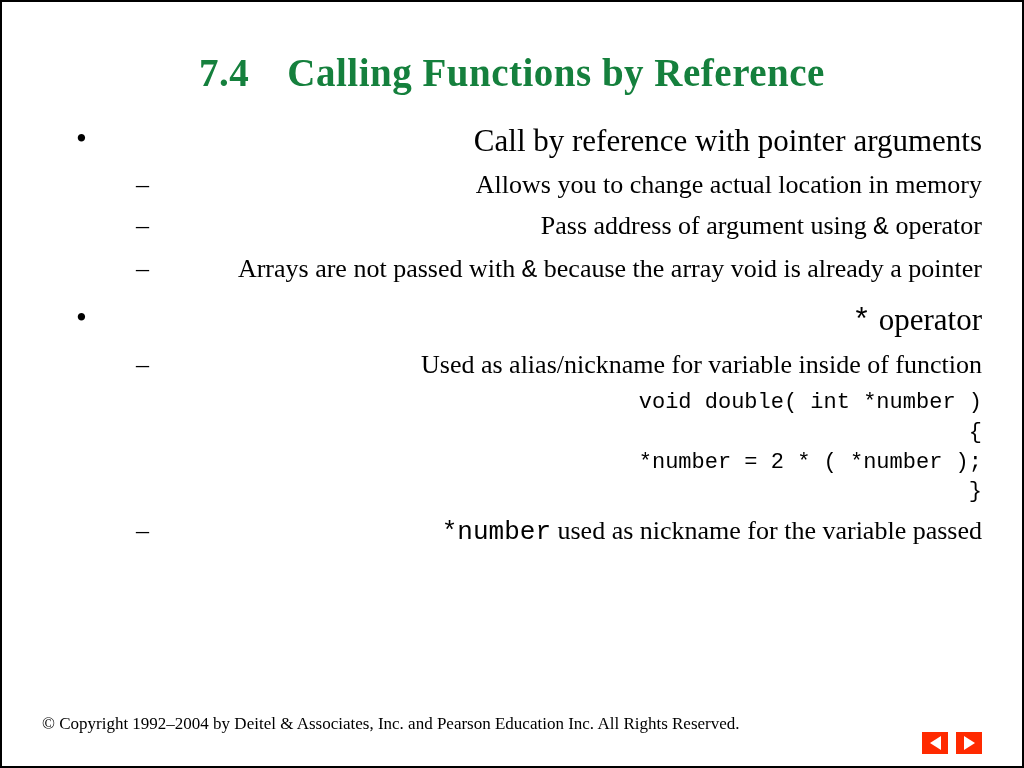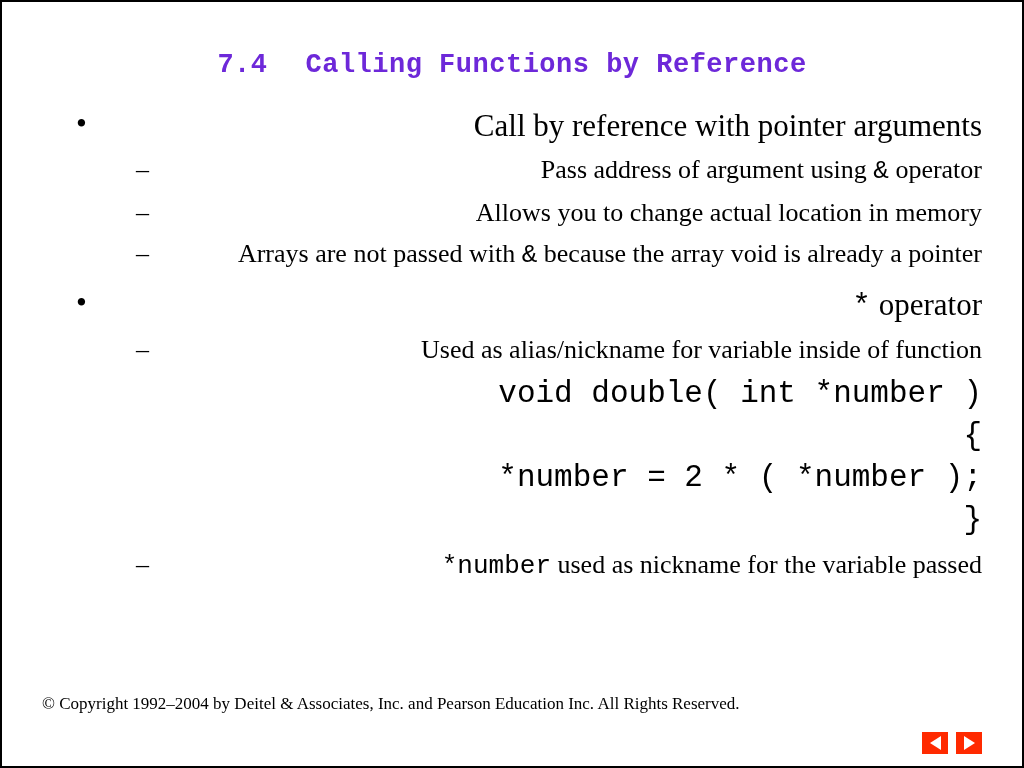--- a/index.html
+++ b/index.html
@@ -13,27 +13,26 @@
   }
   .slide {
     box-sizing: border-box;
     width: 1024px;
     height: 768px;
     border: 2px solid #000;
     position: relative;
     padding: 30px 40px 60px 40px;
   }
   .title {
-    color: #6d28d9;
+    color: #15803d;
     font-weight: bold;
-    font-size: 27px;
+    font-size: 39px;
     text-align: center;
     margin: 18px 0 28px 0;
     letter-spacing: 0.5px;
-    font-family: Liberation Mono, monospace;
   }
   .title-num {
     margin-right: 38px;
   }
   ul.top {
     list-style: none;
     padding: 0;
     margin: 0 0 0 34px;
     text-align: right;
   }
@@ -67,29 +66,29 @@
     content: "–";
     position: absolute;
     left: 0;
     top: 0;
   }
   .mono {
     font-family: "Courier New", Courier, monospace;
   }
   .codeblock {
     font-family: "Courier New", Courier, monospace;
-    font-size: 31px;
+    font-size: 22px;
     white-space: pre;
     line-height: 1.35;
     margin: 2px 0 6px 100px;
   }
   .footer {
     position: absolute;
     left: 40px;
-    bottom: 52px;
+    bottom: 32px;
     font-size: 17px;
   }
   .nav {
     position: absolute;
     right: 40px;
     bottom: 12px;
     display: flex;
     gap: 8px;
   }
   .nav-btn {
@@ -121,24 +120,24 @@
 
   <div class="title">
     <span class="title-num">7.4</span><span>Calling Functions by Reference</span>
   </div>
 
   <ul class="top">
 
     <li>
       <span>Call by reference with pointer arguments</span>
       <ul class="sub">
+        <li>Allows you to change actual location in memory</li>
         <li>
           <span>Pass address of argument using </span><span class="mono">&amp;</span><span> operator</span>
         </li>
-        <li>Allows you to change actual location in memory</li>
         <li>
           <span>Arrays are not passed with </span><span class="mono">&amp;</span><span> because the array void is already a pointer</span>
         </li>
       </ul>
     </li>
 
     <li>
       <span class="mono">*</span><span> operator</span>
       <ul class="sub">
         <li>Used as alias/nickname for variable inside of function</li>

